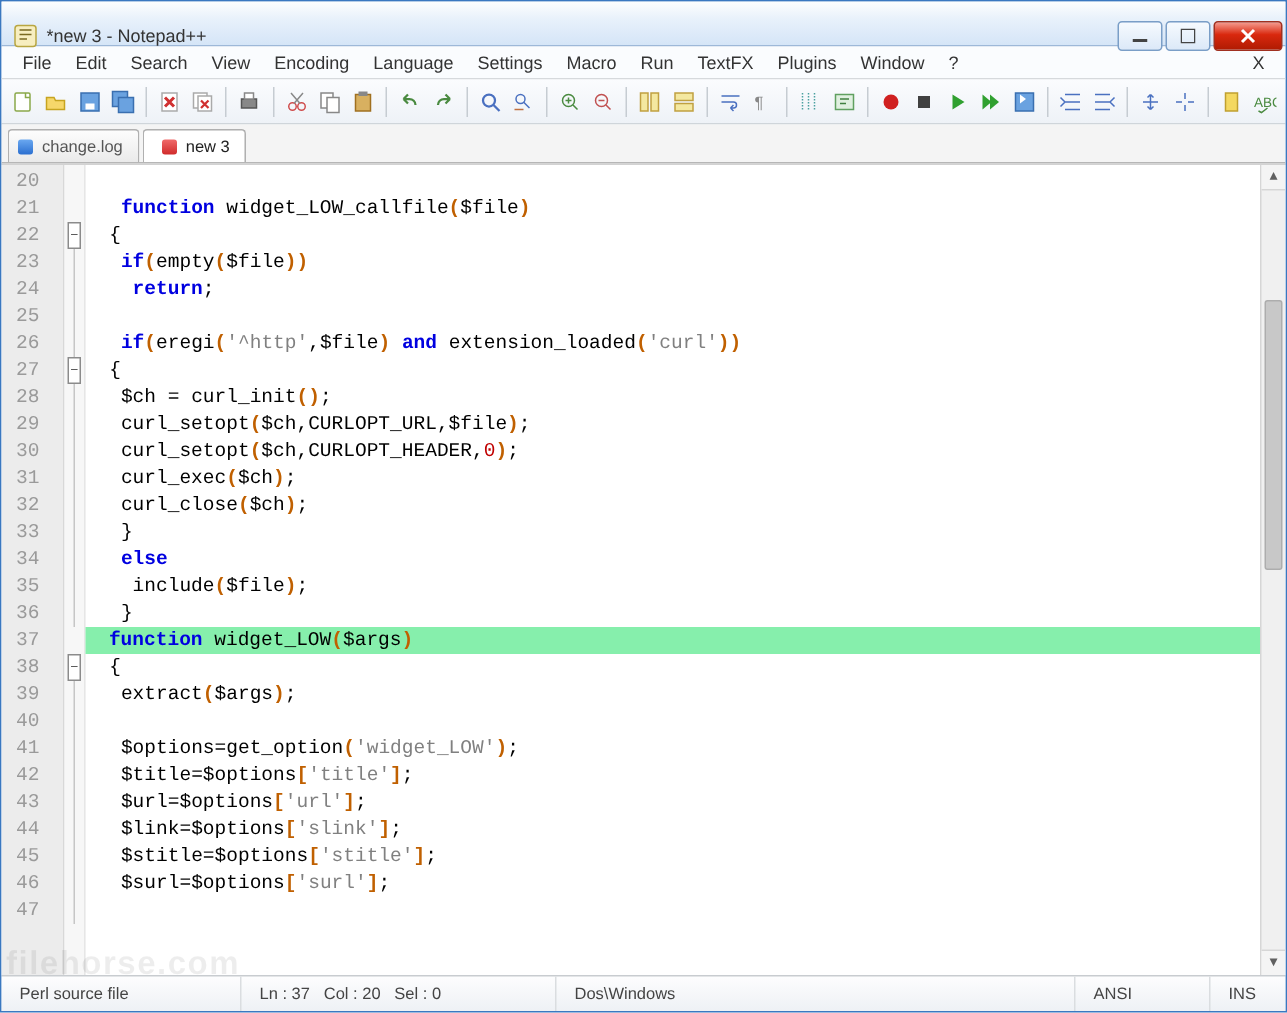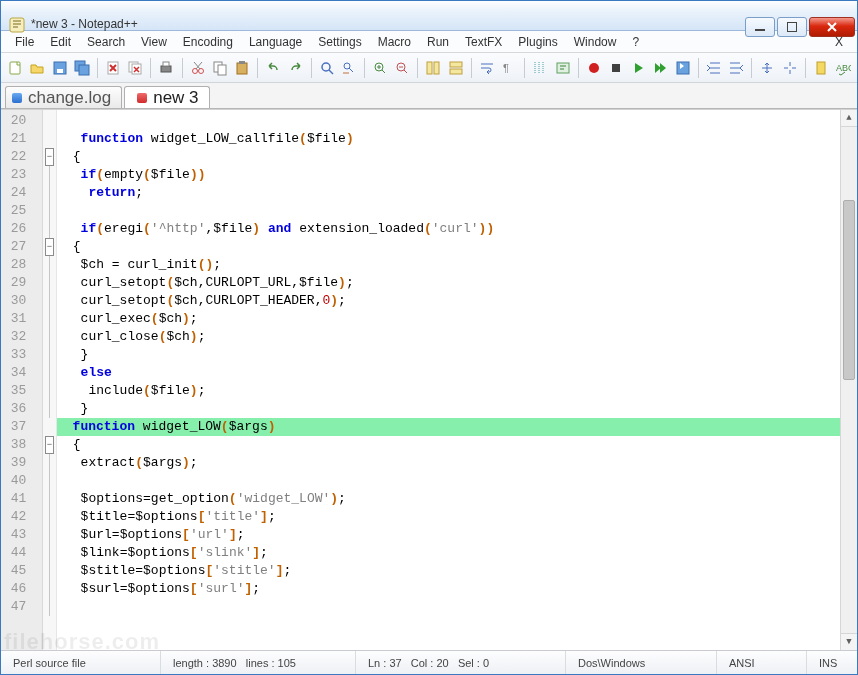--- a/index.html
+++ b/index.html
@@ -1,30 +1,30 @@
 <!DOCTYPE html>
 <html><head>
 <meta charset="utf-8">
 <style>
 * { box-sizing: border-box; margin: 0; padding: 0; }
 body { font-family: "Segoe UI", Tahoma, sans-serif; font-size: 12px; background: #fff; width: 858px; height: 675px; overflow: hidden; border: 1px solid #3a78c0; position: relative; }
-.titlebar { height: 30px; background: linear-gradient(#fdfefe,#e8f1fb 40%,#d5e5f7); display: flex; align-items: flex-start; padding: 16px 2px 0 8px; border-bottom: 1px solid #9db8d8; }
+.titlebar { height: 30px; background: linear-gradient(#fdfefe,#e8f1fb 40%,#d5e5f7); display: flex; align-items: center; padding: 16px 2px 0 8px; border-bottom: 1px solid #9db8d8; }
 .titlebar .app-icon { width: 16px; height: 16px; margin-right: 6px; display:inline-flex; }
 .titlebar .title { font-size: 12px; color: #333; flex: 1; }
 .titlebar .winbtns { display: flex; gap: 0; }
 .winbtn { width: 30px; height: 20px; border: 1px solid #7a9ec7; background: linear-gradient(#f6fafe,#dce9f8); display: flex; align-items: center; justify-content: center; font-size: 11px; color:#444; border-radius: 3px; margin-left: 2px; }
 .winbtn.close { width: 46px; background: linear-gradient(#f49a8e,#d9280e 45%,#b01b02); color:#fff; border-color:#a03020; }
 .menubar { height: 22px; background: #fafcfe; display: flex; align-items: center; padding: 0 6px; border-bottom: 1px solid #d6d9dc; color:#333; font-size:12px; }
 .menubar .menuitem { padding: 2px 8px; cursor: default; }
 .menubar .menu-spacer { flex:1; }
 .toolbar { height: 30px; background: linear-gradient(#fbfcfe,#eef2f7); border-bottom: 1px solid #cfd5da; display:flex; align-items:center; padding: 0 4px; gap:2px; }
 .tbtn { width: 22px; height: 22px; border:1px solid transparent; border-radius:2px; display:flex; align-items:center; justify-content:center; }
 .tsep { width:1px; height:20px; background:#c6ccd2; margin: 0 3px; }
 .tabbar { height: 26px; background: #f4f4f4; border-bottom:1px solid #b6b6b6; display:flex; align-items:flex-end; padding: 0 4px; gap:2px; }
-.tab { height:22px; display:flex; align-items:center; padding: 0 10px 0 6px; background: linear-gradient(#fdfdfd,#eaeaea); border:1px solid #b0b0b0; border-bottom:none; border-radius: 3px 3px 0 0; font-size:17px; color:#555; gap:6px; }
+.tab { height:22px; display:flex; align-items:center; padding: 0 10px 0 6px; background: linear-gradient(#fdfdfd,#eaeaea); border:1px solid #b0b0b0; border-bottom:none; border-radius: 3px 3px 0 0; font-size:11px; color:#555; gap:6px; }
 .tab.active { background: linear-gradient(#fff,#fff); color:#222;padding-left:12px; }
 .tab .dot { width:10px; height:10px; border-radius:2px; display:inline-block; }
 .tab .dot.blue { background: linear-gradient(#6aa8f0,#2b6fd0); }
 .tab .dot.red { background: linear-gradient(#f06a6a,#d02b2b); }
 .editor-wrap { position:absolute; top: 108px; bottom: 24px; left:0; right:0; border-top:1px solid #d2d2d2; }
 .editor { position:absolute; inset:0; overflow:hidden; display:flex; font-family: "Courier New", monospace; font-size: 13px; background:#fff; }
 .gutter { width: 42px; background: #ececec; color:#9a9a9a; text-align:center; padding: 2px 6px 2px 0; user-select:none; border-right:1px solid #d8d8d8; }
 .gutter div { height:18px; line-height:18px; }
 .fold-col { width:14px; background:#f7f7f7; border-right: 1px solid #e6e6e6; padding-top:2px; }
 .fold-col div { height:18px; display:flex; align-items:center; justify-content:center; }
@@ -430,24 +430,20 @@
       <div class="thumb"></div>
       <div class="arrow down">▼</div>
     </div>
   </div>
 </div>
 
 <div class="watermark">filehorse.com</div>
 
 <div class="statusbar">
   <div class="cell" style="width:160px">Perl source file</div>
-  <div class="cell" style="width:195px">
-    <span>length : 3890</span>&nbsp;&nbsp;&nbsp;
-    <span>lines : 105</span>
-  </div>
   <div class="cell" style="width:210px">
     <span>Ln : 37</span>&nbsp;&nbsp;&nbsp;
     <span>Col : 20</span>&nbsp;&nbsp;&nbsp;
     <span>Sel : 0</span>
   </div>
   <div class="cell spacer">Dos\Windows</div>
   <div class="cell" style="width:90px">ANSI</div>
   <div class="cell" style="width:50px;border-right:none">INS</div>
 </div>
 

